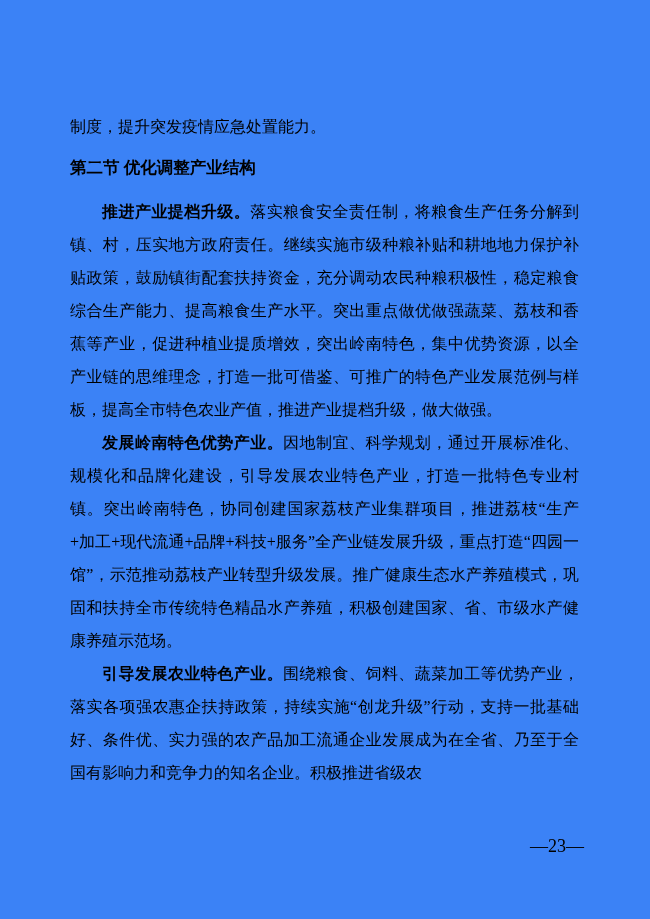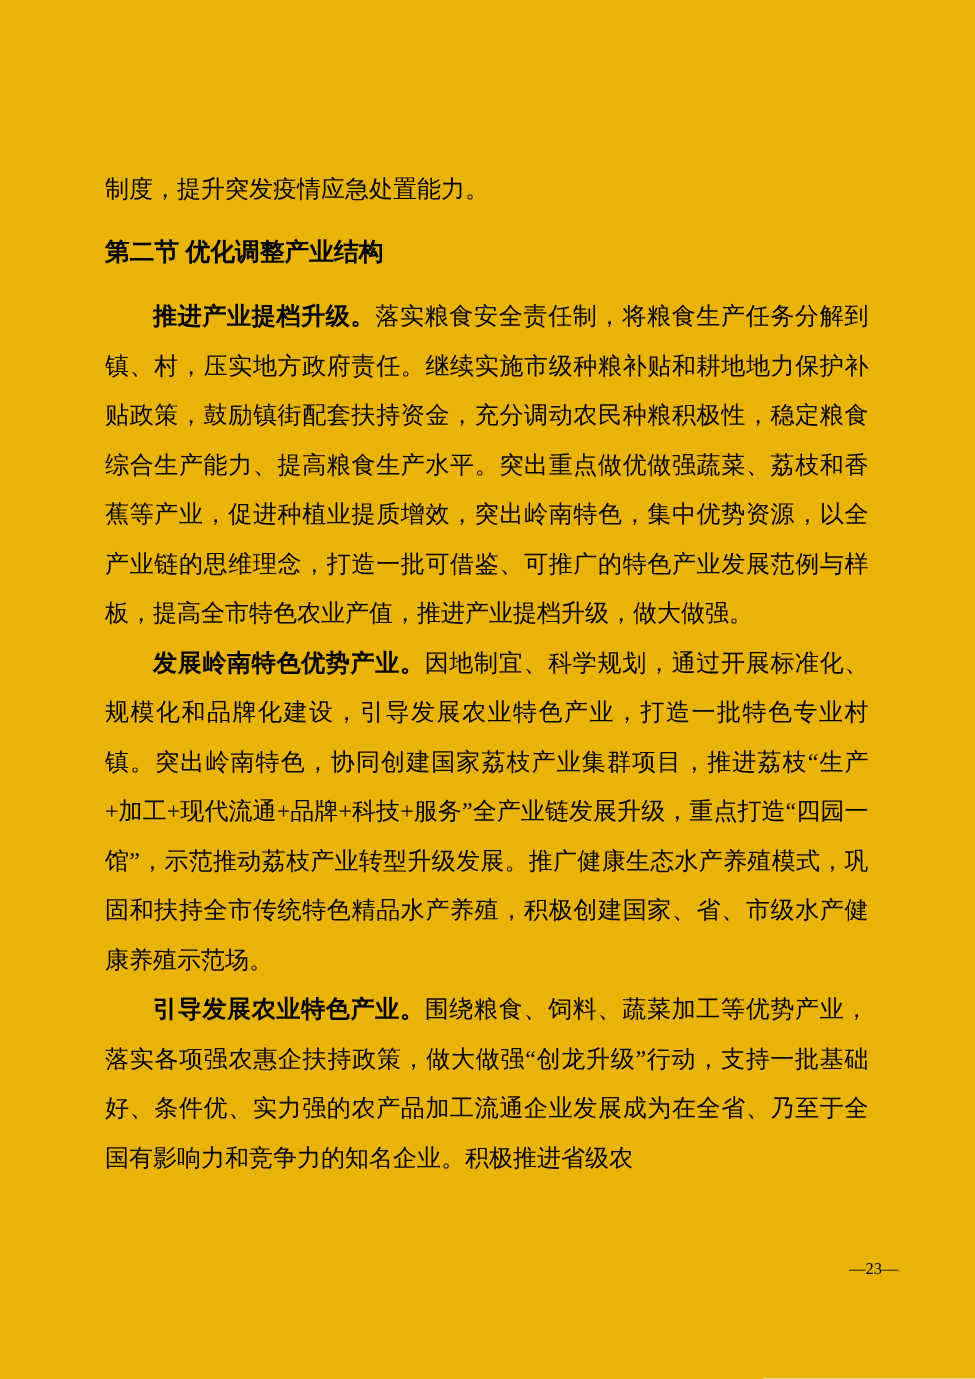--- a/index.html
+++ b/index.html
@@ -4,21 +4,21 @@
 <style>
   html, body {
     margin: 0;
     padding: 0;
     background: #ffffff;
   }
   .page {
     position: relative;
     width: 650px;
     height: 919px;
-    background: #eab308;
+    background: #3b82f6;
     box-sizing: border-box;
     padding: 110px 71px 0 70px;
     font-family: "Liberation Serif", "DejaVu Serif", serif;
     font-size: 16px;
     line-height: 33px;
     color: #000000;
     overflow: hidden;
   }
   .cont {
     margin: 0;
@@ -34,38 +34,38 @@
   .para {
     margin: 0;
     text-align: justify;
     text-indent: 2em;
   }
   .lead {
     font-weight: bold;
   }
   .page-number {
     position: absolute;
-    right: 51px;
+    right: 66px;
     top: 836px;
-    font-size: 11px;
+    font-size: 18px;
     line-height: 20px;
     color: #000000;
     margin-left: 32px;
   }
 </style>
 </head>
 <body>
 
 <div class="page">
 
   <p class="cont">制度，提升突发疫情应急处置能力。</p>
 
   <h2 class="heading">第二节 优化调整产业结构</h2>
 
   <p class="para"><span class="lead">推进产业提档升级。</span><span>落实粮食安全责任制，将粮食生产任务分解到镇、村，压实地方政府责任。继续实施市级种粮补贴和耕地地力保护补贴政策，鼓励镇街配套扶持资金，充分调动农民种粮积极性，稳定粮食综合生产能力、提高粮食生产水平。突出重点做优做强蔬菜、荔枝和香蕉等产业，促进种植业提质增效，突出岭南特色，集中优势资源，以全产业链的思维理念，打造一批可借鉴、可推广的特色产业发展范例与样板，提高全市特色农业产值，推进产业提档升级，做大做强。</span></p>
 
   <p class="para"><span class="lead">发展岭南特色优势产业。</span><span>因地制宜、科学规划，通过开展标准化、规模化和品牌化建设，引导发展农业特色产业，打造一批特色专业村镇。突出岭南特色，协同创建国家荔枝产业集群项目，推进荔枝“生产+加工+现代流通+品牌+科技+服务”全产业链发展升级，重点打造“四园一馆”，示范推动荔枝产业转型升级发展。推广健康生态水产养殖模式，巩固和扶持全市传统特色精品水产养殖，积极创建国家、省、市级水产健康养殖示范场。</span></p>
 
-  <p class="para"><span class="lead">引导发展农业特色产业。</span><span>围绕粮食、饲料、蔬菜加工等优势产业，落实各项强农惠企扶持政策，做大做强“创龙升级”行动，支持一批基础好、条件优、实力强的农产品加工流通企业发展成为在全省、乃至于全国有影响力和竞争力的知名企业。积极推进省级农</span></p>
+  <p class="para"><span class="lead">引导发展农业特色产业。</span><span>围绕粮食、饲料、蔬菜加工等优势产业，落实各项强农惠企扶持政策，持续实施“创龙升级”行动，支持一批基础好、条件优、实力强的农产品加工流通企业发展成为在全省、乃至于全国有影响力和竞争力的知名企业。积极推进省级农</span></p>
 
   <div class="page-number">—23—</div>
 
 </div>
 
 </body></html>

